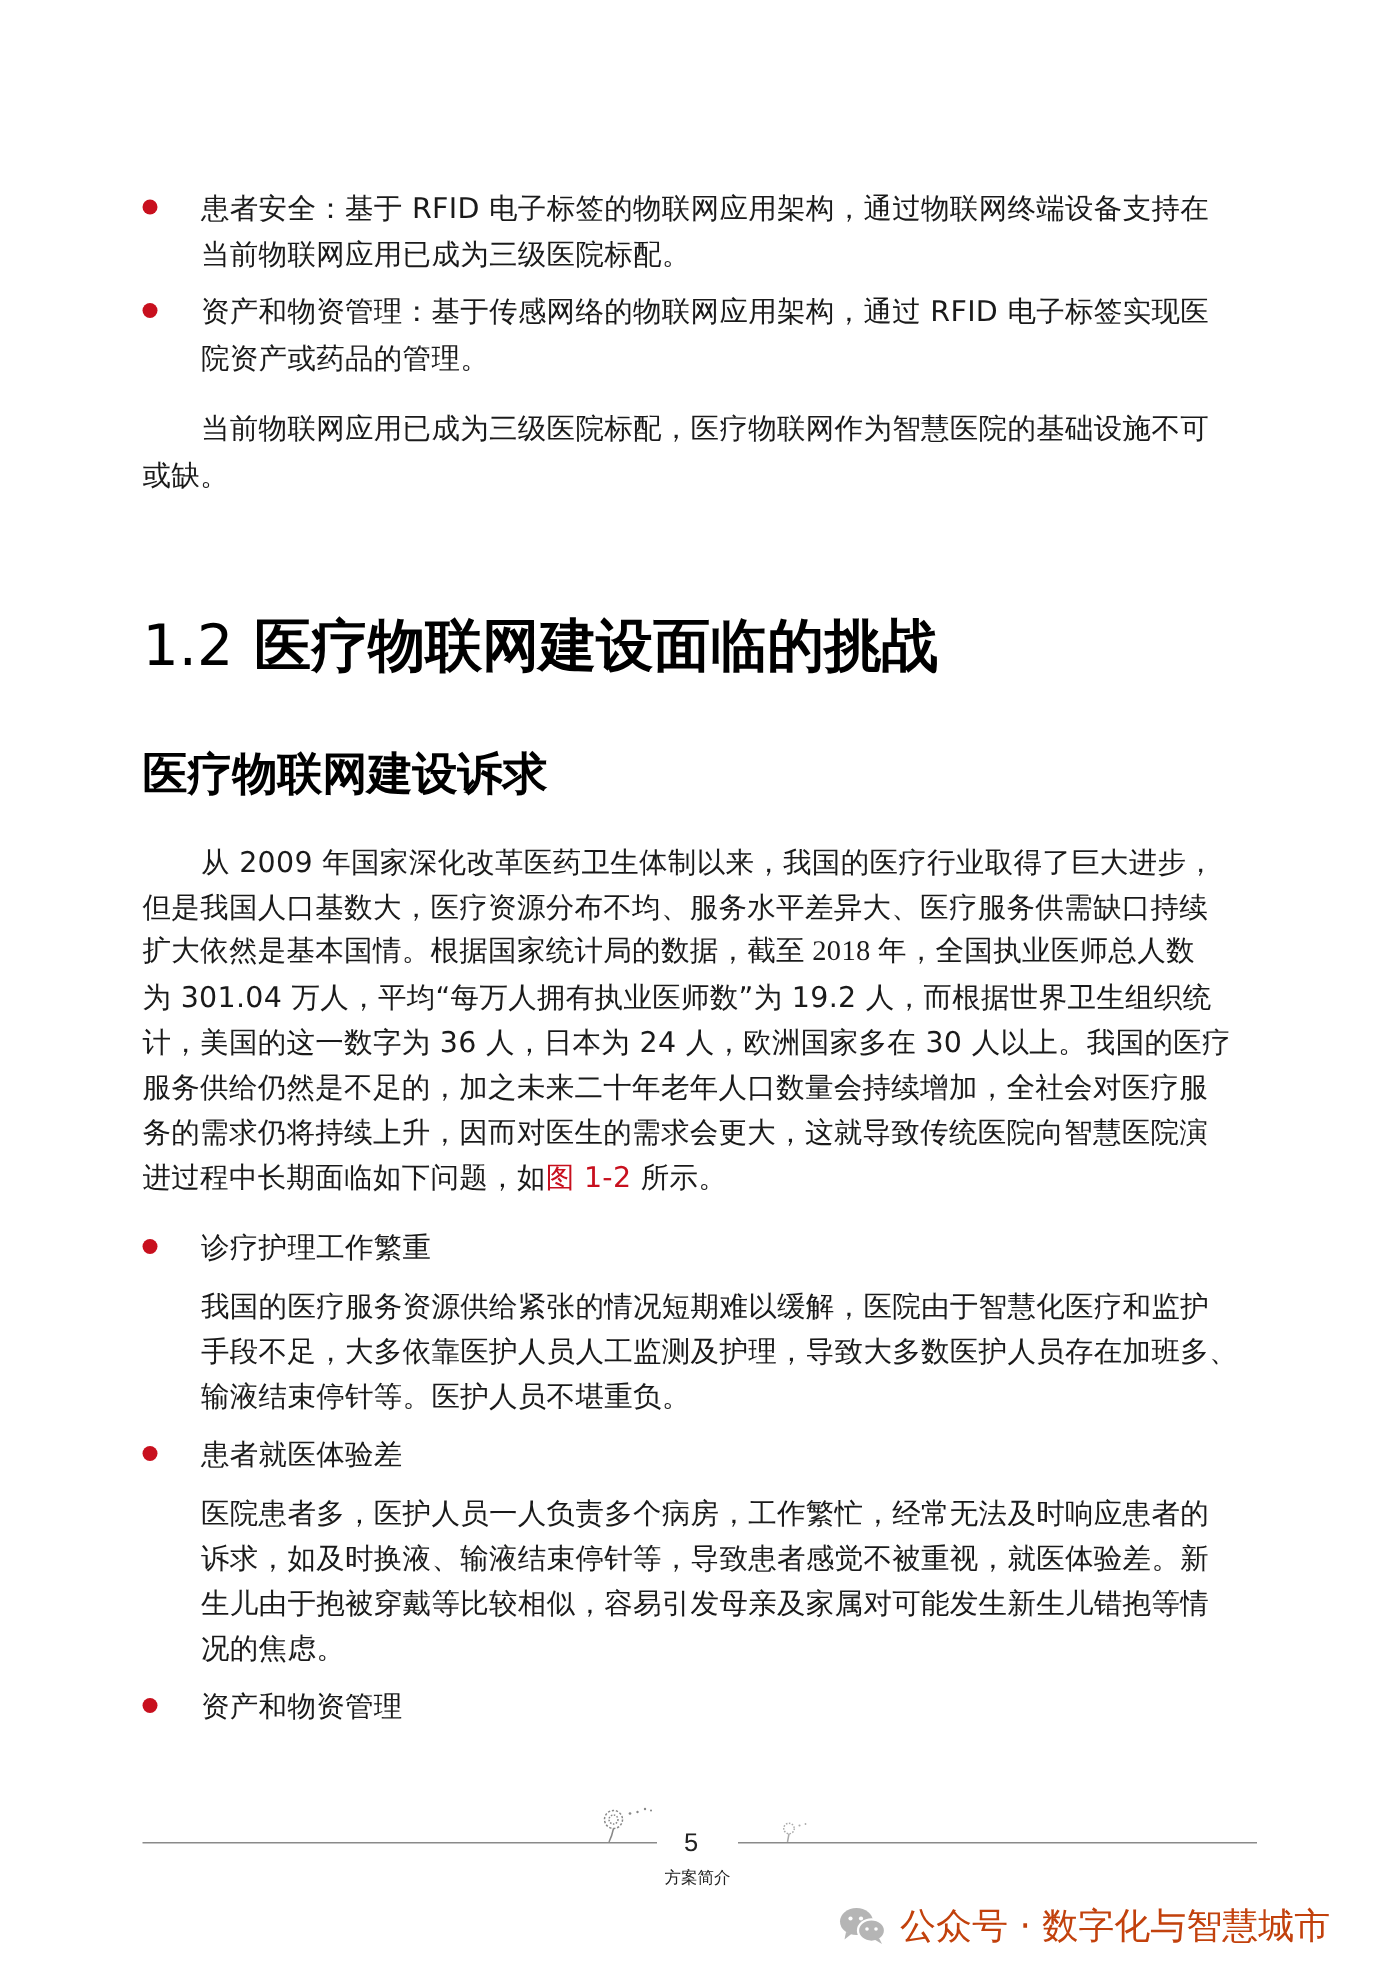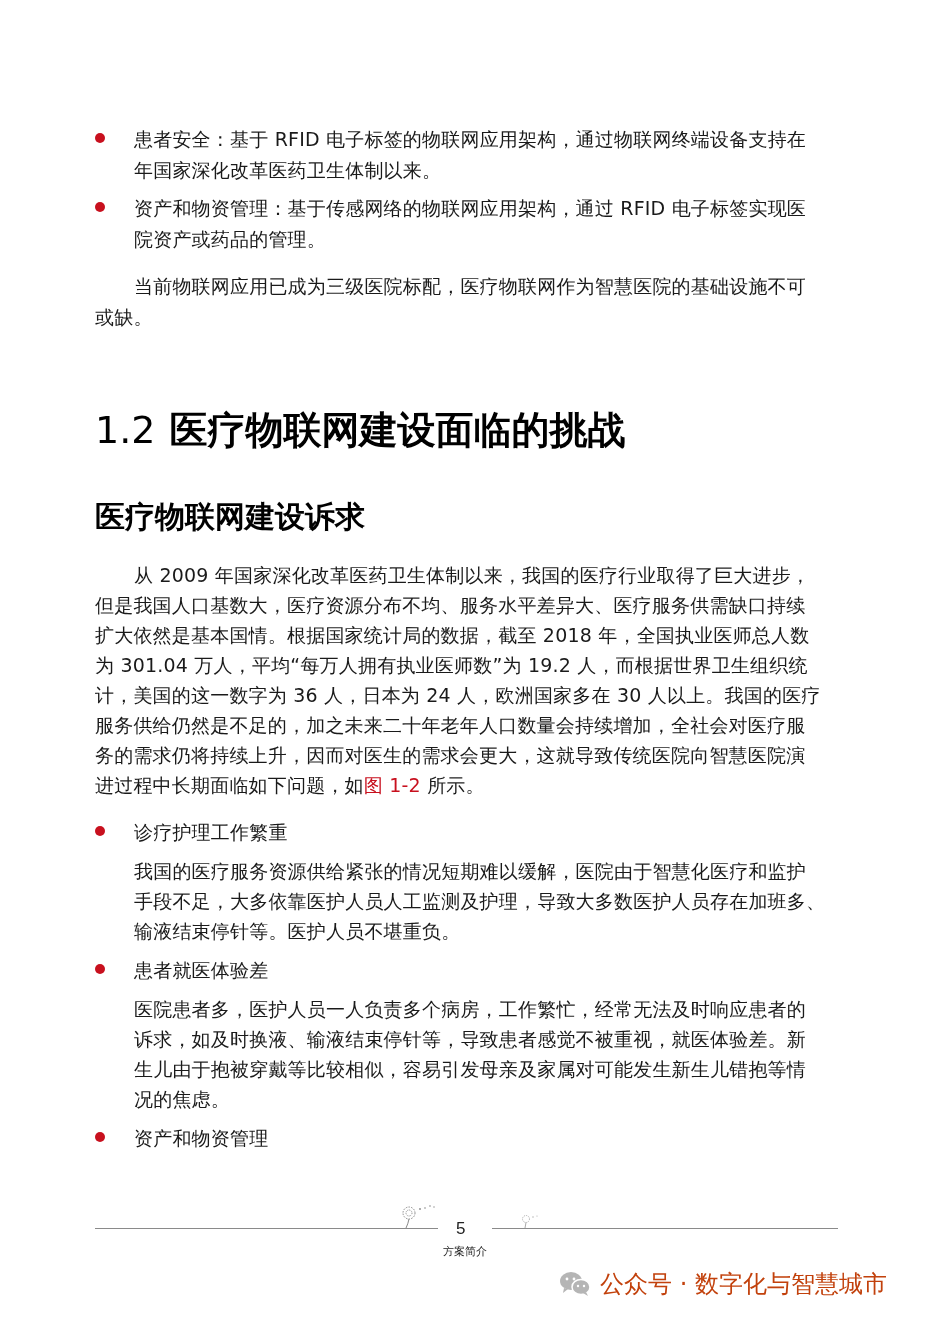--- a/index.html
+++ b/index.html
@@ -19,38 +19,38 @@
     .wm-icon { width: 34px; height: 28px; position: relative; margin-right: 8px; }
     .dandelion { position: absolute; }
   </style>
 </head>
 <body>
 
 <div class="page">
 
   <div class="bullet" style="left:95px;top:133px;"></div>
   <div class="line" style="left:134px;top:124px;">患者安全：基于  RFID  电子标签的物联网应用架构，通过物联网终端设备支持在</div>
-  <div class="line" style="left:134px;top:155px;">年国家深化改革医药卫生体制以来。</div>
+  <div class="line" style="left:134px;top:155px;">当前物联网应用已成为三级医院标配。</div>
 
   <div class="bullet" style="left:95px;top:202px;"></div>
   <div class="line" style="left:134px;top:193px;">资产和物资管理：基于传感网络的物联网应用架构，通过  RFID  电子标签实现医</div>
   <div class="line" style="left:134px;top:224px;">院资产或药品的管理。</div>
 
   <div class="line" style="left:134px;top:271px;">当前物联网应用已成为三级医院标配，医疗物联网作为智慧医院的基础设施不可</div>
   <div class="line" style="left:95px;top:302px;">或缺。</div>
 
   <div class="h1">
     <span class="num">1.2</span><span>医疗物联网建设面临的挑战</span>
   </div>
 
   <div class="h2">医疗物联网建设诉求</div>
 
   <div class="line" style="left:134px;top:560px;">从  2009  年国家深化改革医药卫生体制以来，我国的医疗行业取得了巨大进步，</div>
   <div class="line" style="left:95px;top:590px;">但是我国人口基数大，医疗资源分布不均、服务水平差异大、医疗服务供需缺口持续</div>
-  <div class="line" style="left:95px;top:620px;">扩大依然是基本国情。根据国家统计局的数据，截至  2018  年，全国执业医师总人数</div>
+  <div class="line" style="left:95px;top:620px;font-family:Liberation Serif, serif;">扩大依然是基本国情。根据国家统计局的数据，截至  2018  年，全国执业医师总人数</div>
   <div class="line" style="left:95px;top:650px;">为 301.04 万人，平均“每万人拥有执业医师数”为 19.2 人，而根据世界卫生组织统</div>
   <div class="line" style="left:95px;top:680px;">计，美国的这一数字为 36 人，日本为 24 人，欧洲国家多在 30 人以上。我国的医疗</div>
   <div class="line" style="left:95px;top:710px;">服务供给仍然是不足的，加之未来二十年老年人口数量会持续增加，全社会对医疗服</div>
   <div class="line" style="left:95px;top:740px;">务的需求仍将持续上升，因而对医生的需求会更大，这就导致传统医院向智慧医院演</div>
   <div class="line" style="left:95px;top:770px;">
     <span>进过程中长期面临如下问题，如</span><span class="link">图 1-2</span><span> 所示。</span>
   </div>
 
   <div class="bullet" style="left:95px;top:826px;"></div>
   <div class="line" style="left:134px;top:817px;">诊疗护理工作繁重</div>

